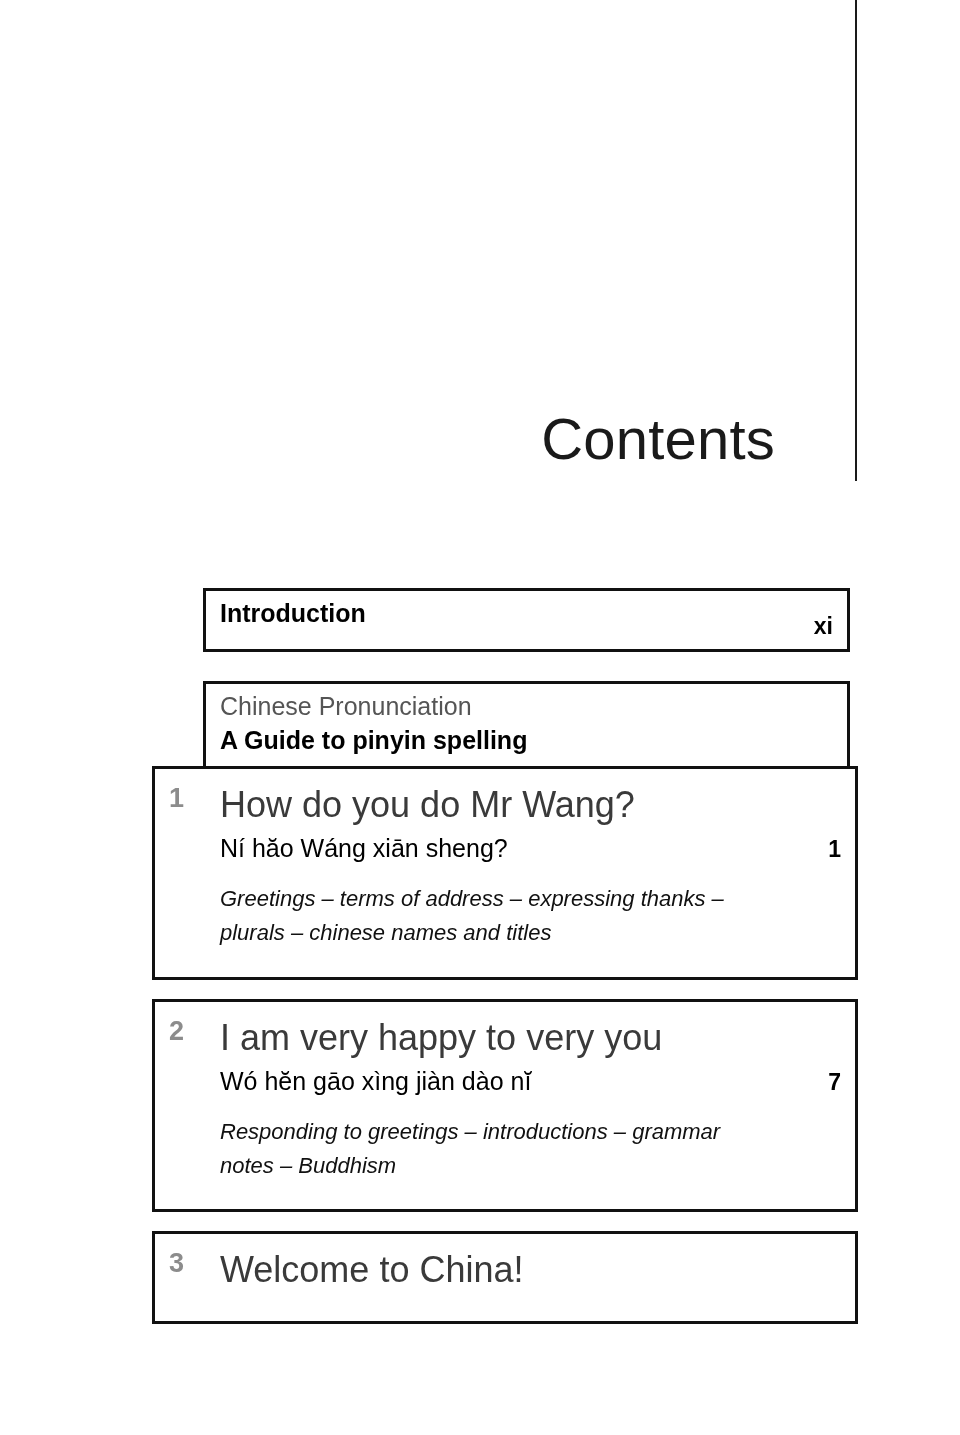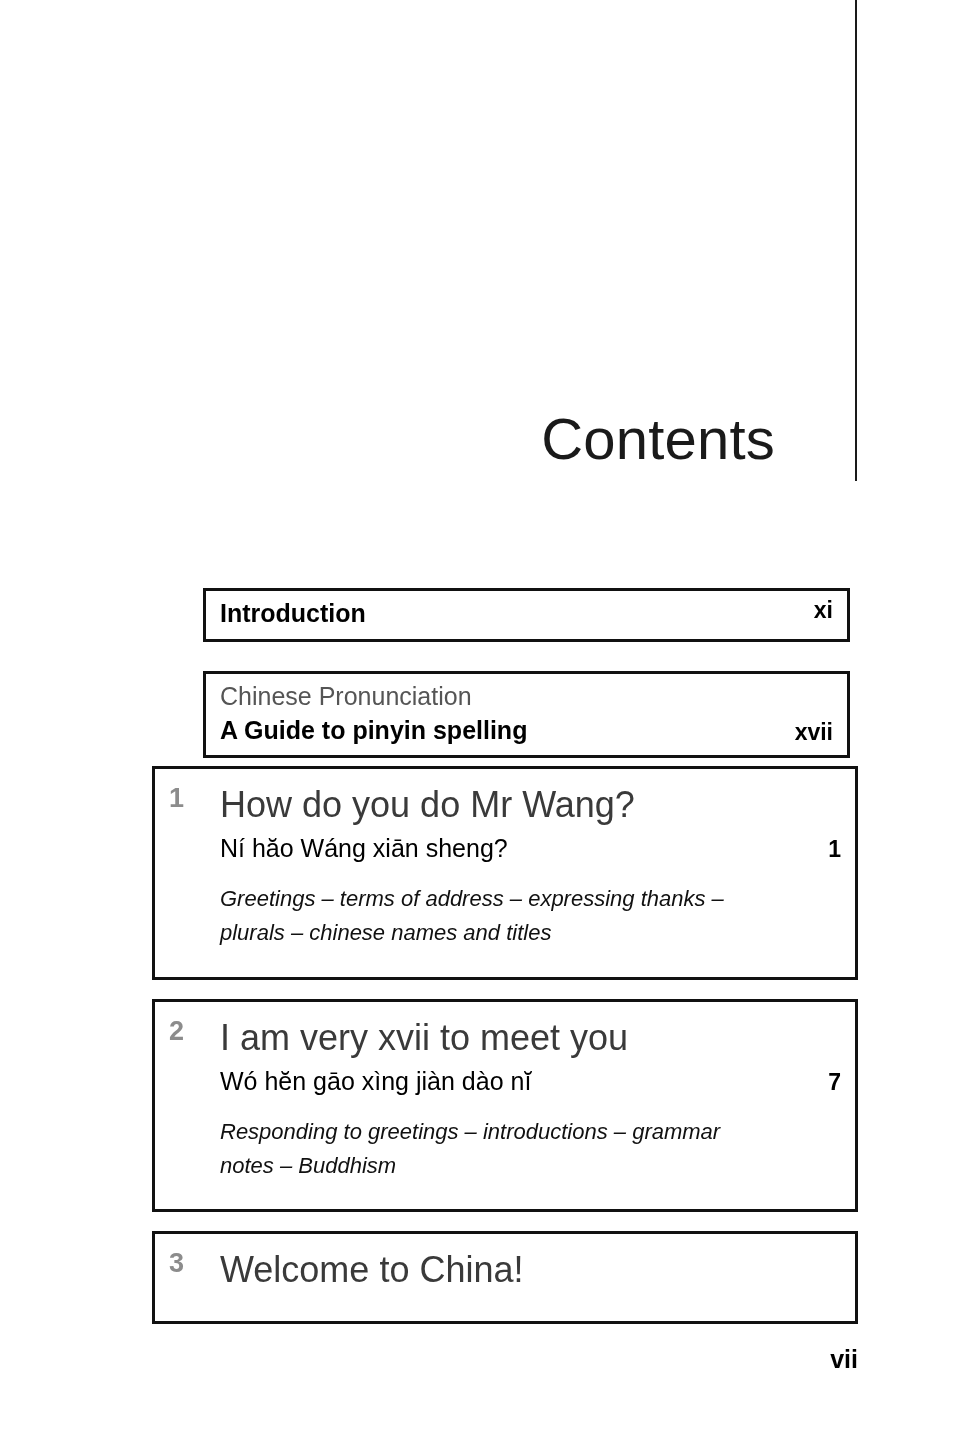--- a/index.html
+++ b/index.html
@@ -58,20 +58,21 @@
     box-sizing: border-box;
     background: #ffffff;
     display: flex;
     align-items: flex-start;
     justify-content: space-between;
     padding: 6px 14px 8px 14px;
     gap: 32px;
   }
   .front-entry + .front-entry {
     margin-top: 29px;
+    flex-direction: column;
   }
   .front-entry .texts {
     display: flex;
     flex-direction: column;
   }
   .front-sub {
     font-size: 25px;
     font-weight: 300;
     color: #555555;
     line-height: 1.35;
@@ -84,20 +85,21 @@
     line-height: 1.35;
     white-space: nowrap;
   }
   .front-page {
     font-size: 23px;
     font-weight: bold;
     color: #000000;
     align-self: flex-end;
     padding-bottom: 1px;
     white-space: nowrap;
+    margin-top: 16px;
   }
   .front-entry.one-line .front-page {
     align-self: flex-start;
   }
 
   
   .chapters {
     position: absolute;
     left: 152px;
     top: 766px;
@@ -211,33 +213,32 @@
           <div class="chapter-pinyin">Ní hăo Wáng xiān sheng?</div>
           <div class="chapter-page">1</div>
         </div>
         <div class="chapter-desc">Greetings – terms of address – expressing thanks – plurals – chinese names and titles</div>
       </div>
     </div>
 
     <div class="chapter">
       <div class="chapter-num">2</div>
       <div class="chapter-body">
-        <div class="chapter-en">I am very xvii to meet you</div>
+        <div class="chapter-en">I am very happy to very you</div>
         <div class="chapter-row">
           <div class="chapter-pinyin">Wó hĕn gāo xìng jiàn dào nĭ</div>
           <div class="chapter-page">7</div>
         </div>
         <div class="chapter-desc">Responding to greetings – introductions – grammar notes – Buddhism</div>
       </div>
     </div>
 
     <div class="chapter">
       <div class="chapter-num">3</div>
       <div class="chapter-body">
         <div class="chapter-en">Welcome to China!</div>
       </div>
     </div>
 
   </div>
 
-  <div class="folio">vii</div>
 
 </div>
 
 </body></html>

